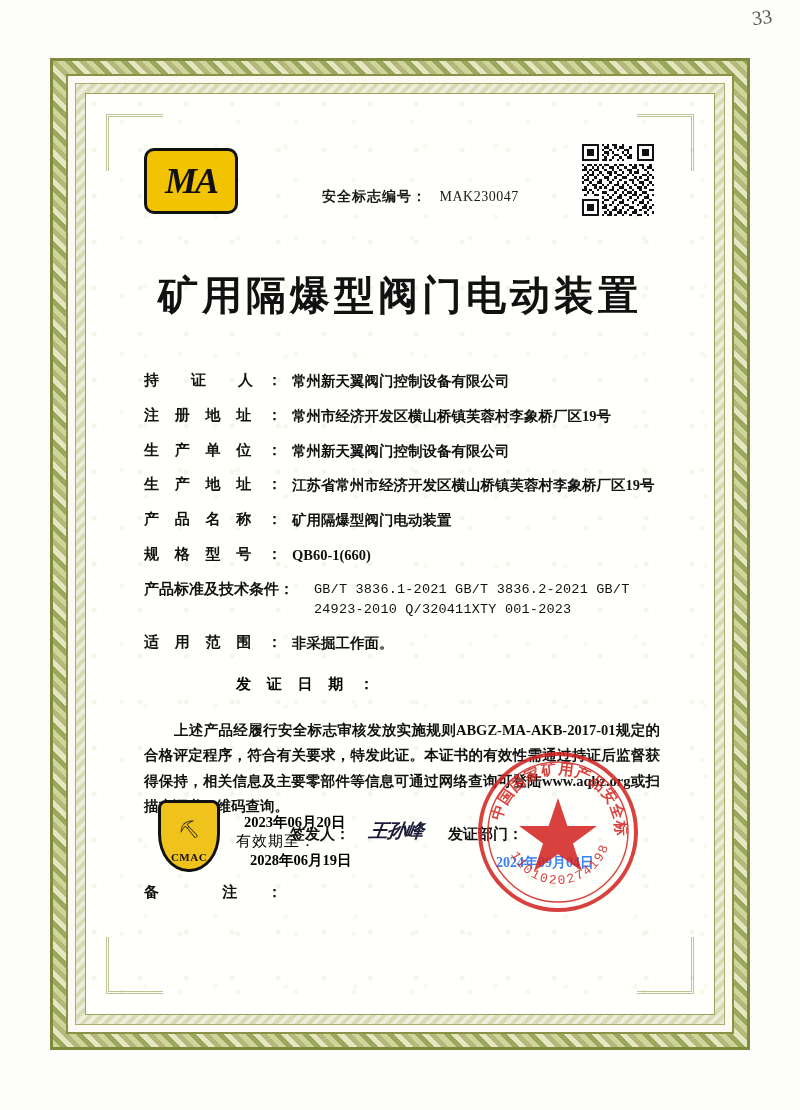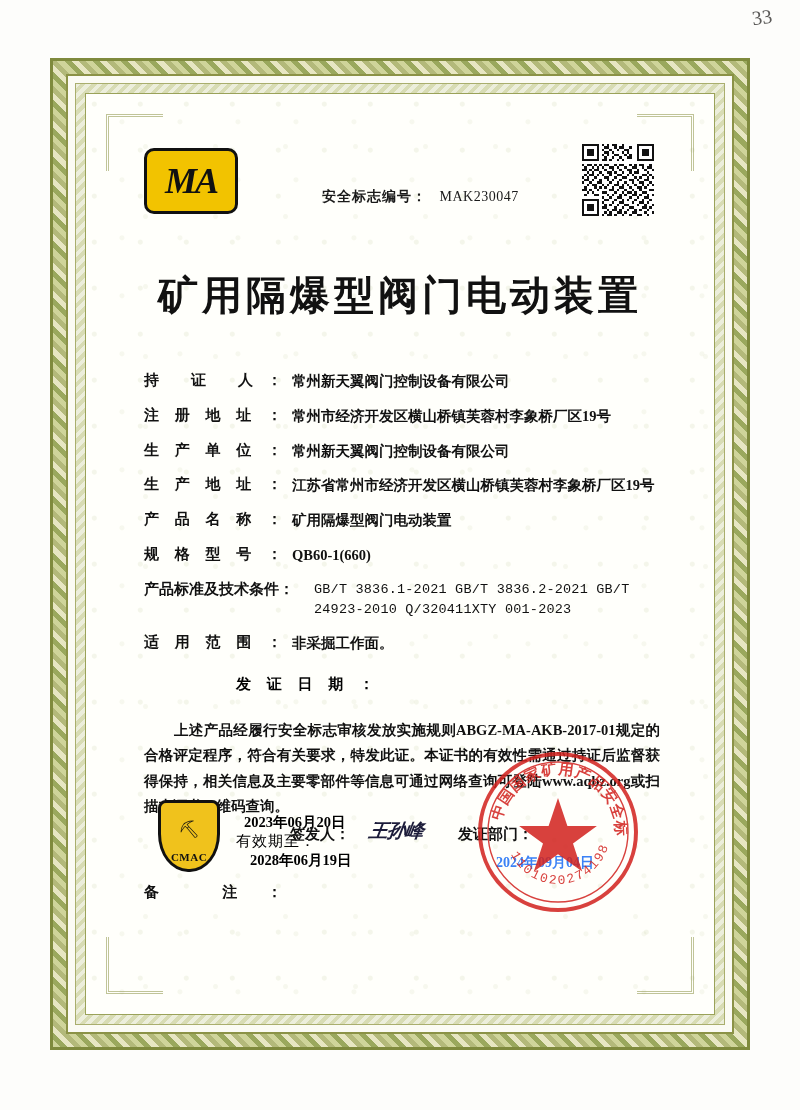--- a/index.html
+++ b/index.html
@@ -320,21 +320,21 @@
   .sign-name {
     margin-left: 10px;
     font-family: "Liberation Serif", serif;
     font-style: italic;
     font-size: 19px;
     color: #1c1c3a;
     transform: skewX(-8deg);
     letter-spacing: -1px;
   }
   .dept-label {
-    margin-left: 26px;
+    margin-left: 16px;
     font-family: "Liberation Serif", serif;
     font-weight: bold;
     font-size: 15px;
   }
 
   .issue-date {
     position: absolute;
     right: 84px;
     bottom: 112px;
     font-family: "Liberation Serif", serif;

